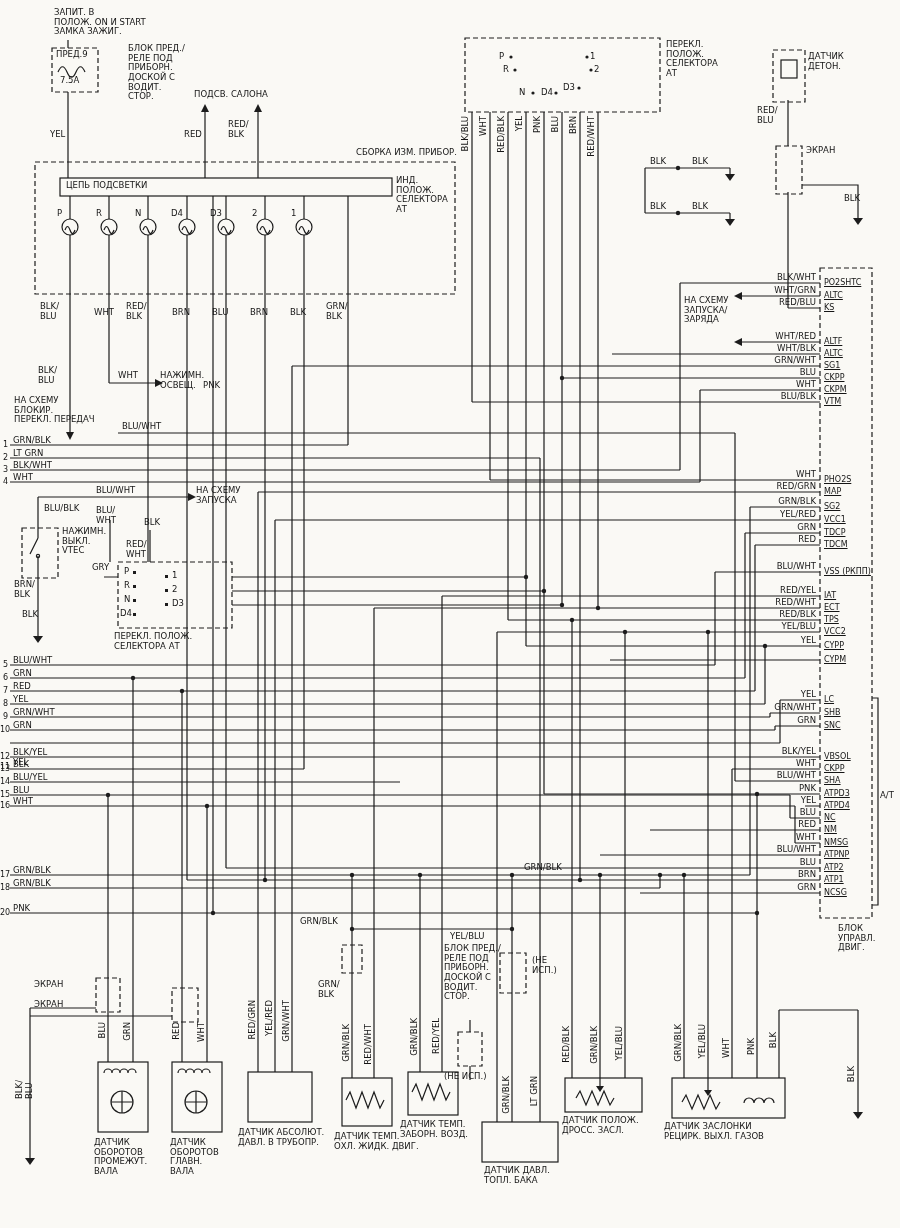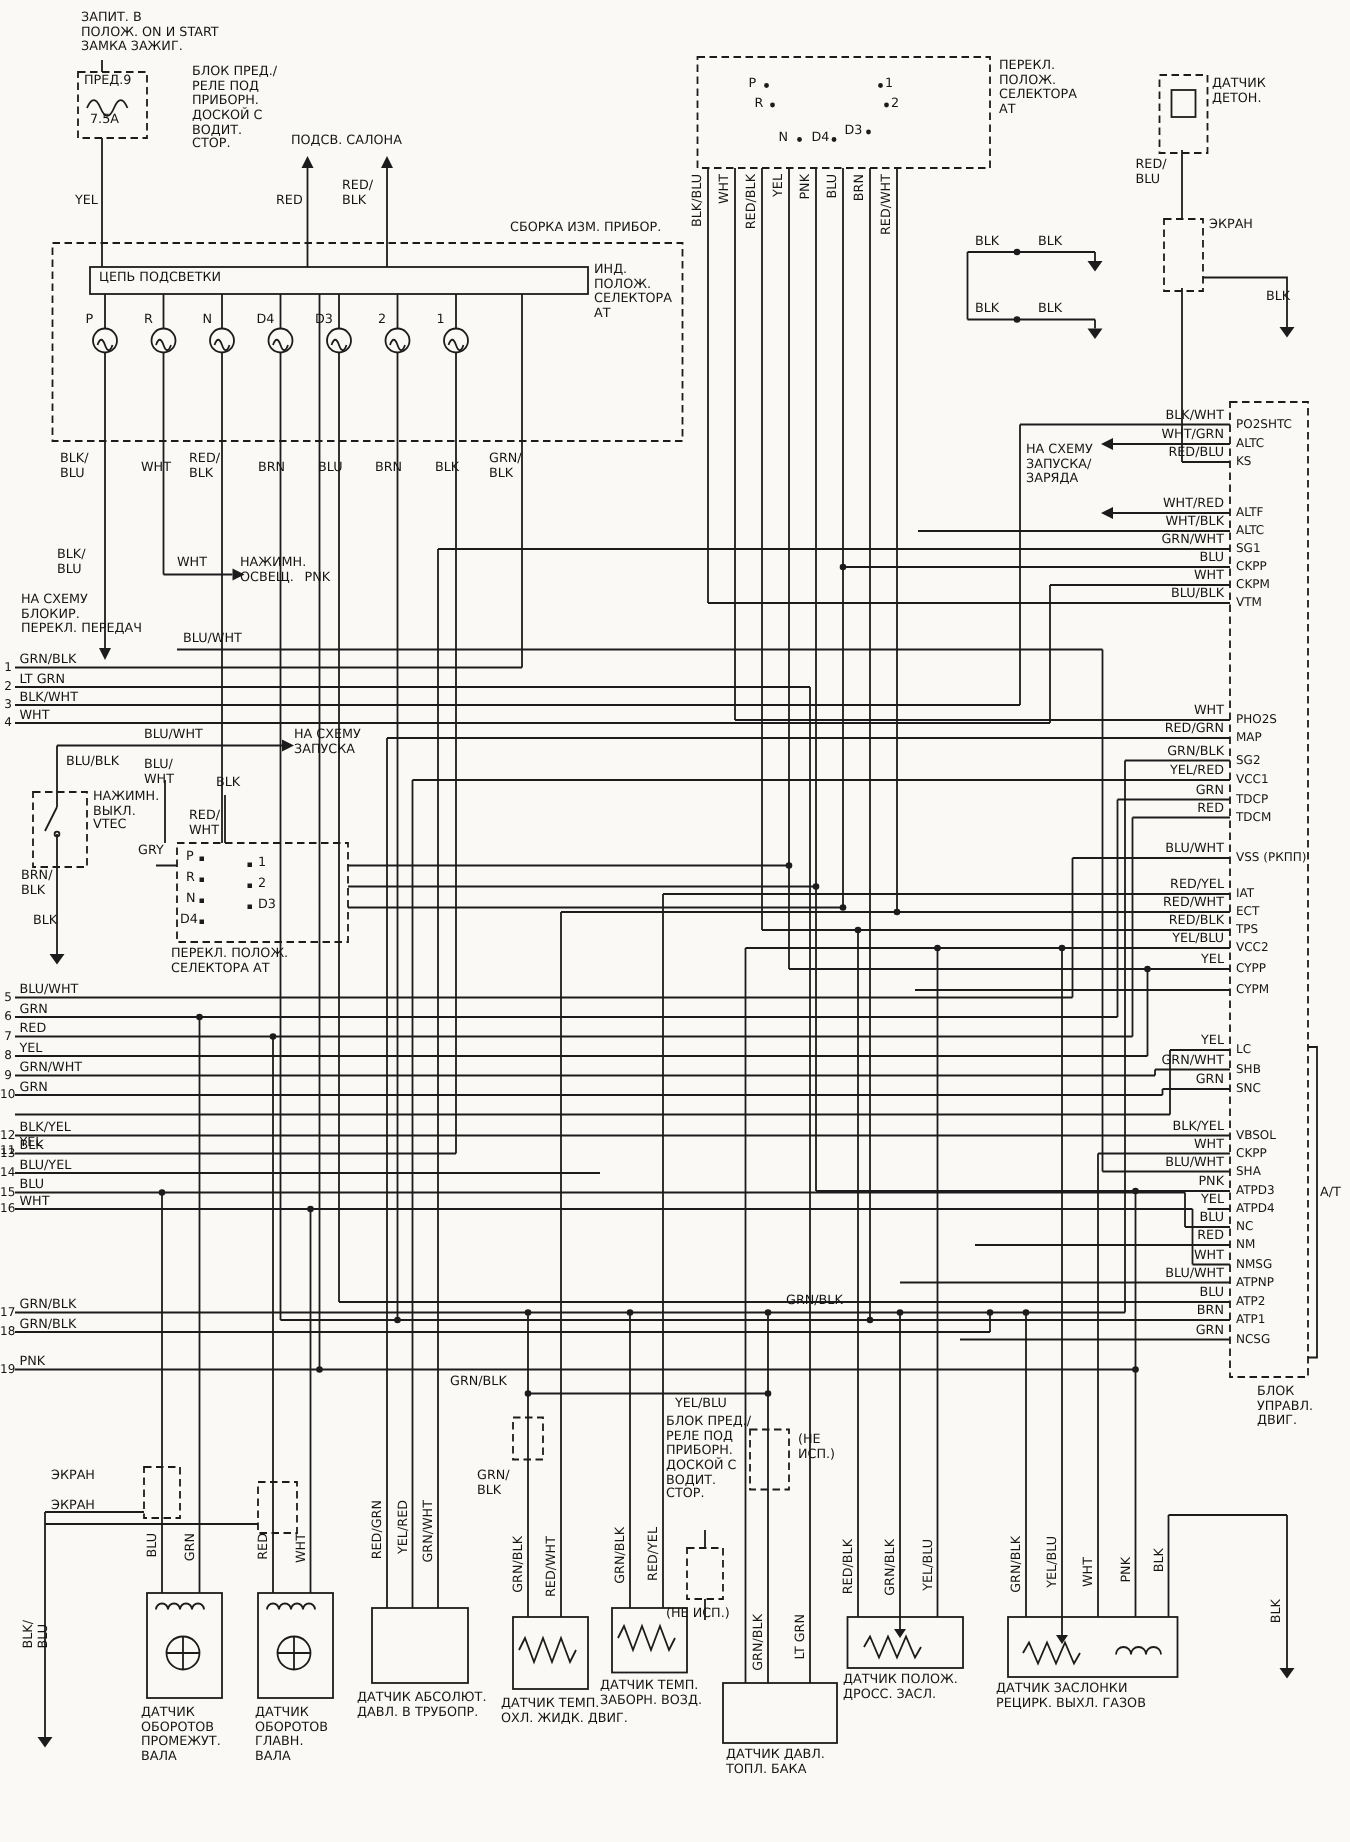--- a/index.html
+++ b/index.html
@@ -3,21 +3,21 @@
 <meta charset="utf-8">
 <style>
   html,body{margin:0;padding:0;background:#f8f6f1;}
   #stage{position:relative;width:900px;height:1228px;background:#faf9f5;overflow:hidden;
          font-family:"DejaVu Sans",sans-serif;color:#151515;}
   #stage svg{position:absolute;left:0;top:0;z-index:1;}
   .L{position:absolute;z-index:2;font-size:8.5px;line-height:1.14;white-space:pre;}
   .V{position:absolute;z-index:2;font-size:8.5px;white-space:pre;writing-mode:vertical-rl;transform:rotate(180deg);}
   .pin{position:absolute;left:646px;width:226px;height:13px;z-index:2;}
   .pw{position:absolute;right:56px;top:0;font-size:8.5px;white-space:pre;}
-  .pn{position:absolute;left:178px;top:6px;font-size:8px;white-space:pre;}
+  .pn{position:absolute;left:178px;top:6px;font-size:8px;white-space:pre;text-decoration:underline;}
   .stub{position:absolute;left:0;width:140px;height:13px;z-index:2;}
   .sn{position:absolute;left:0;width:8px;top:5px;font-size:8px;text-align:right;}
   .sw{position:absolute;left:13px;top:0;font-size:8.5px;white-space:pre;}
   .w{fill:none;stroke:#1c1c1c;stroke-width:1.2;}
   .d{fill:none;stroke:#1c1c1c;stroke-width:1.2;stroke-dasharray:5 3;}
   .f{fill:#1c1c1c;stroke:none;}
 </style>
 </head>
 <body>
 
@@ -183,21 +183,21 @@
 РЕЛЕ ПОД
 ПРИБОРН.
 ДОСКОЙ С
 ВОДИТ.
 СТОР.</div>
 <div class="L" style="left:50px;top:130px">YEL</div>
 <div class="L" style="left:194px;top:90px">ПОДСВ. САЛОНА</div>
 <div class="L" style="left:184px;top:130px">RED</div>
 <div class="L" style="left:228px;top:120px">RED/
 BLK</div>
-<div class="L" style="left:340px;top:148px">СБОРКА ИЗМ. ПРИБОР.</div>
+<div class="L" style="left:356px;top:148px">СБОРКА ИЗМ. ПРИБОР.</div>
 <div class="L" style="left:66px;top:181px">ЦЕПЬ ПОДСВЕТКИ</div>
 <div class="L" style="left:396px;top:176px">ИНД.
 ПОЛОЖ.
 СЕЛЕКТОРА
 АТ</div>
 <div class="L" style="left:57px;top:209px">P</div>
 <div class="L" style="left:96px;top:209px">R</div>
 <div class="L" style="left:135px;top:209px">N</div>
 <div class="L" style="left:171px;top:209px">D4</div>
 <div class="L" style="left:210px;top:209px">D3</div>
@@ -414,21 +414,21 @@
     </div>
 <div class="stub" style="top:865px">
       <span class="sn">17</span>
       <span class="sw">GRN/BLK</span>
     </div>
 <div class="stub" style="top:878px">
       <span class="sn">18</span>
       <span class="sw">GRN/BLK</span>
     </div>
 <div class="stub" style="top:903px">
-      <span class="sn">19</span>
+      <span class="sn">20</span>
       <span class="sw">PNK</span>
     </div>
 
 <div class="pin" style="top:272px">
       <span class="pw">BLK/WHT</span>
       <span class="pn">PO2SHTC</span>
     </div>
 <div class="pin" style="top:285px">
       <span class="pw">WHT/GRN</span>
       <span class="pn">ALTC</span>

